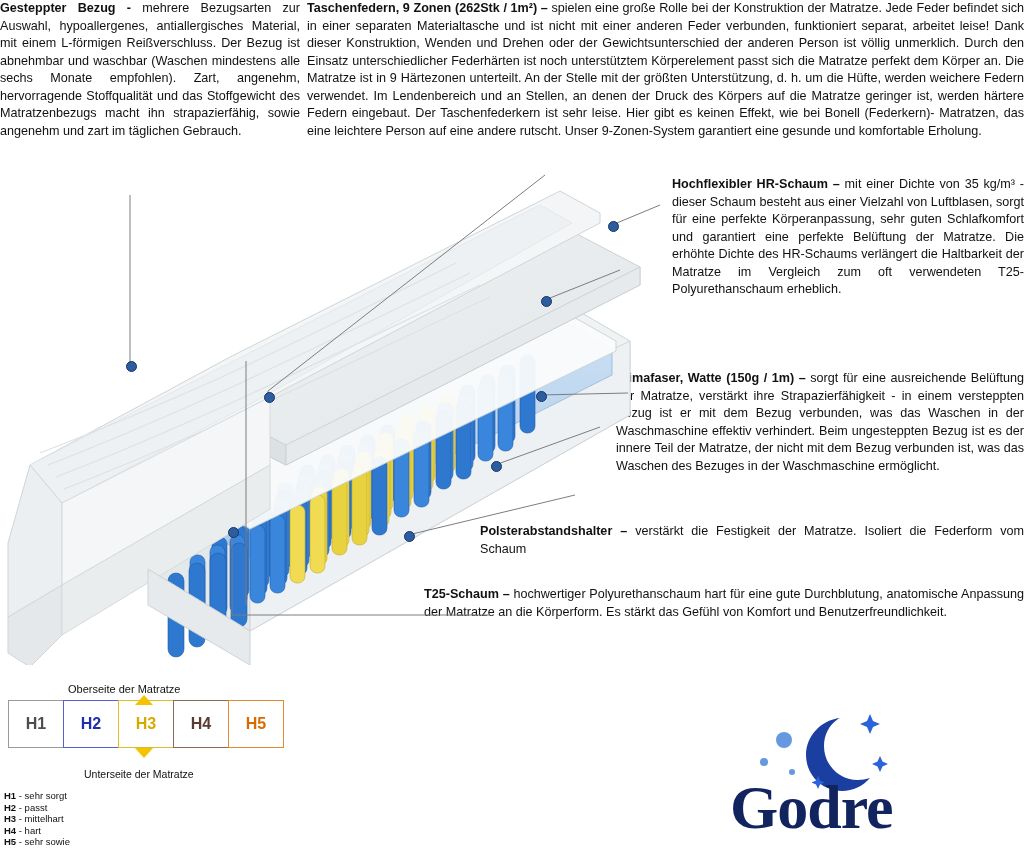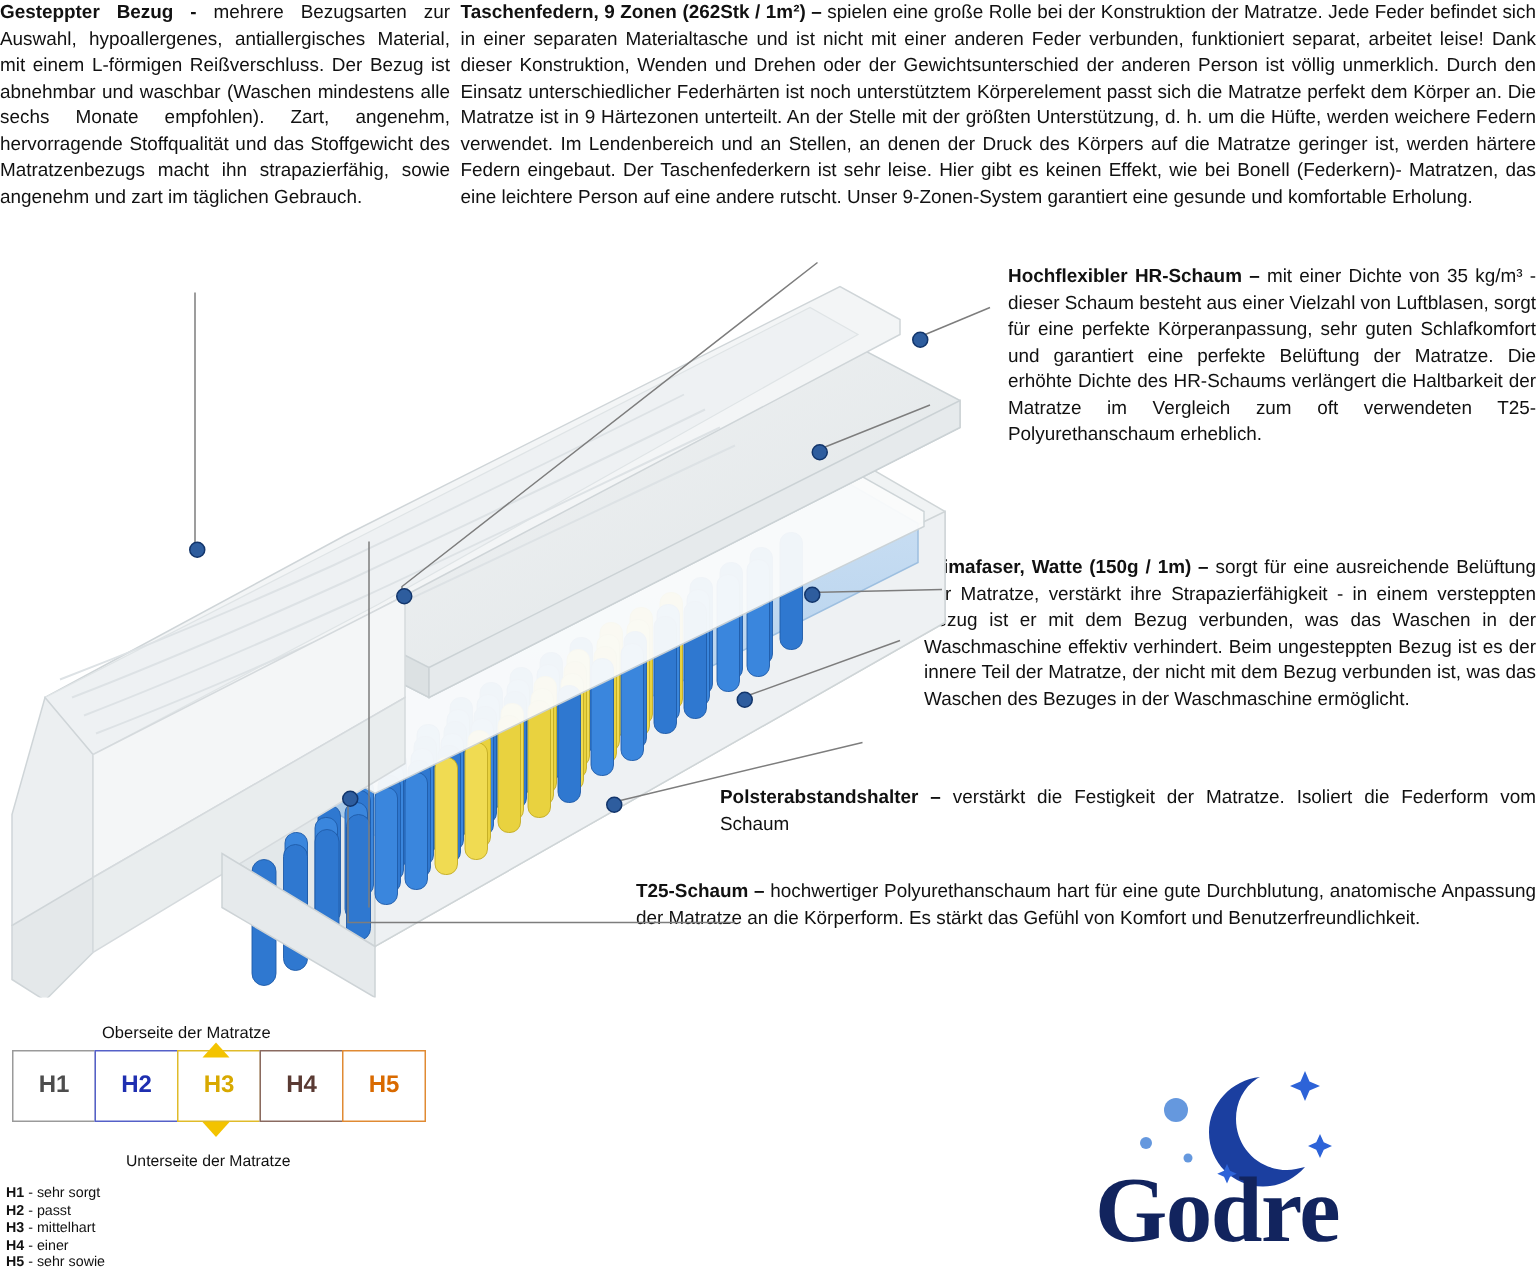--- a/index.html
+++ b/index.html
@@ -340,21 +340,21 @@
     <div>
       <b>H1</b><span> - sehr sorgt</span>
     </div>
     <div>
       <b>H2</b><span> - passt</span>
     </div>
     <div>
       <b>H3</b><span> - mittelhart</span>
     </div>
     <div>
-      <b>H4</b><span> - einer</span>
+      <b>H4</b><span> - hart</span>
     </div>
     <div>
       <b>H5</b><span> - sehr sowie</span>
     </div>
   </div>
 
   <div class="logo">
     <svg width="300" height="90" viewBox="0 0 300 90" xmlns="http://www.w3.org/2000/svg">
       <path d="M120,8 C101,10 86,26 86,45 C86,65 102,81 122,81 C133,81 143,76 150,68 C146,69 142,70 138,70 C119,70 104,55 104,36 C104,25 109,15 118,9 Z" fill="#1b3fa0"></path>
       <circle cx="64" cy="30" r="8" fill="#4a86d8" opacity="0.85"></circle>

